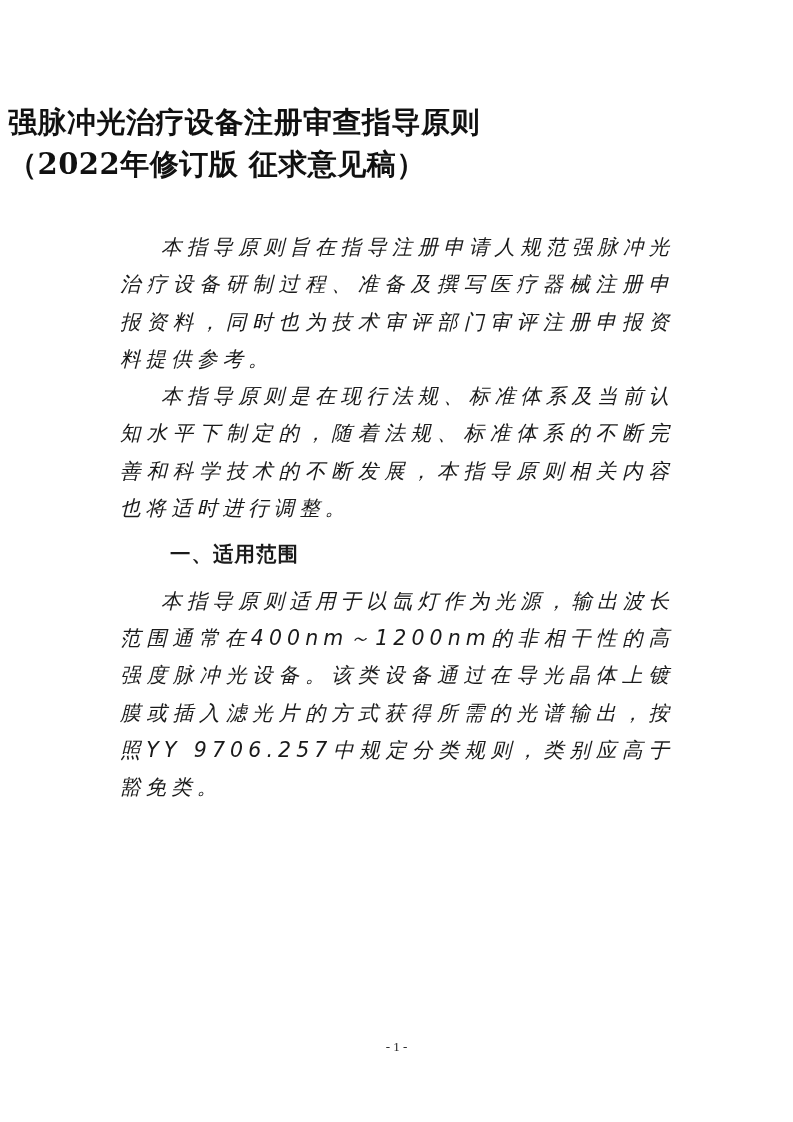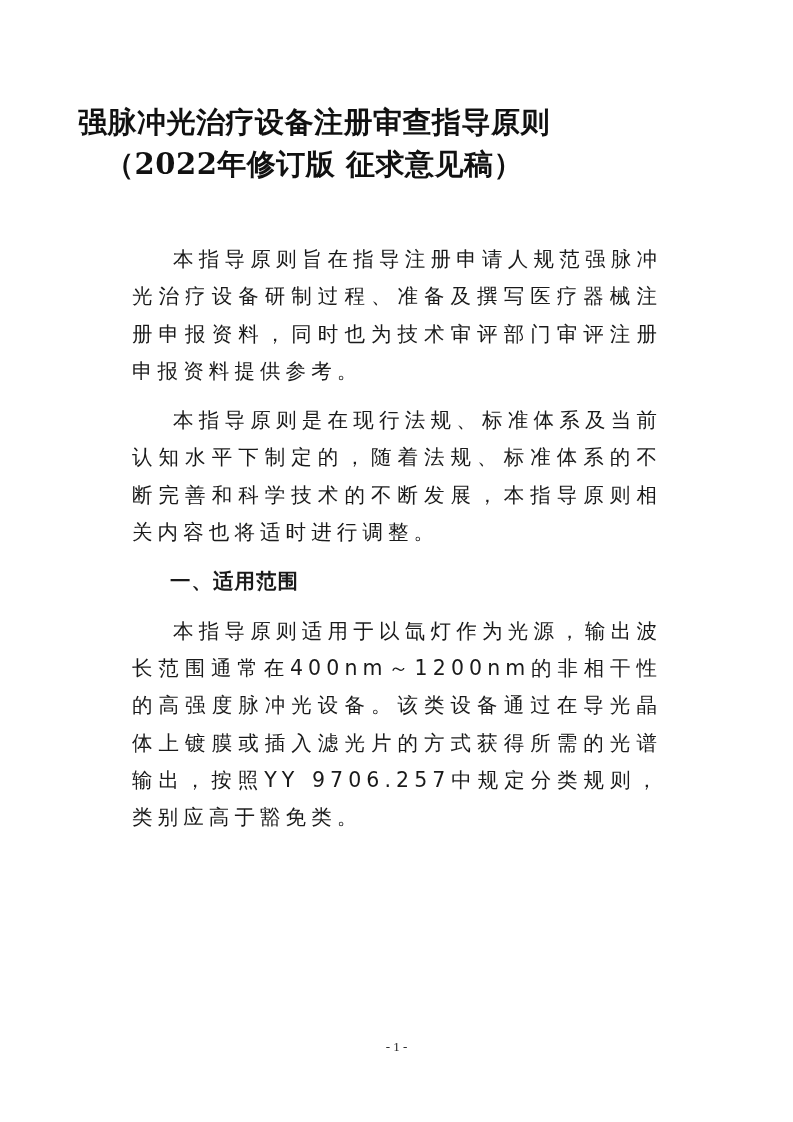--- a/index.html
+++ b/index.html
@@ -16,23 +16,23 @@
     }
     .page {
       position: absolute;
       left: 0; top: 0;
       width: 793px;
       height: 1122px;
       background: #ffffff;
     }
     .title {
       position: absolute;
-      left: 0;
+      left: 8px;
       width: 628px;
-      text-align: center;
+      text-align: left;
       font-family: "DejaVu Serif", "Liberation Serif", serif;
       font-weight: bold;
       font-size: 29px;
       line-height: 40px;
       letter-spacing: 0.5px;
       color: #111;
       white-space: nowrap;
     }
     .title.t1 { top: 102px; }
     .title.t2 { top: 144px; }
@@ -40,25 +40,26 @@
       position: absolute;
       left: 120px;
       top: 229px;
       width: 554px;
       font-family: "DejaVu Sans", "Liberation Sans", sans-serif;
       font-size: 20.5px;
       line-height: 37.3px;
       color: #1a1a1a;
     }
     .para {
-      margin: 12px;
+      margin: 0;
       text-indent: 2em;
       text-align: justify;
       text-align-last: left;
       letter-spacing: 5.1px;
+      font-style: italic;
     }
     .heading {
       margin: 9px;
       text-indent: 2em;
       font-weight: bold;
       letter-spacing: 1px;
       font-family: "DejaVu Sans", "Liberation Sans", sans-serif;
     }
     .page-number {
       position: absolute;

